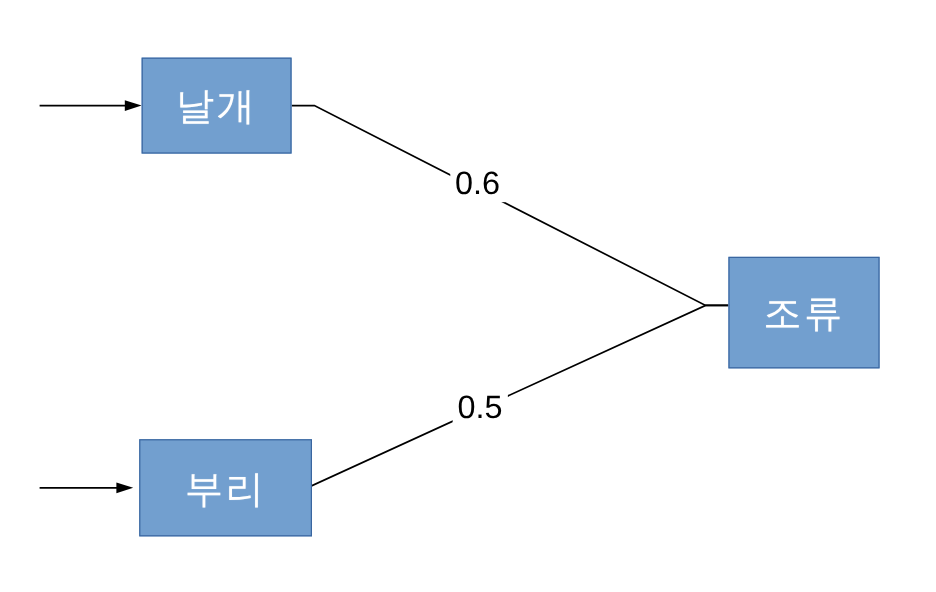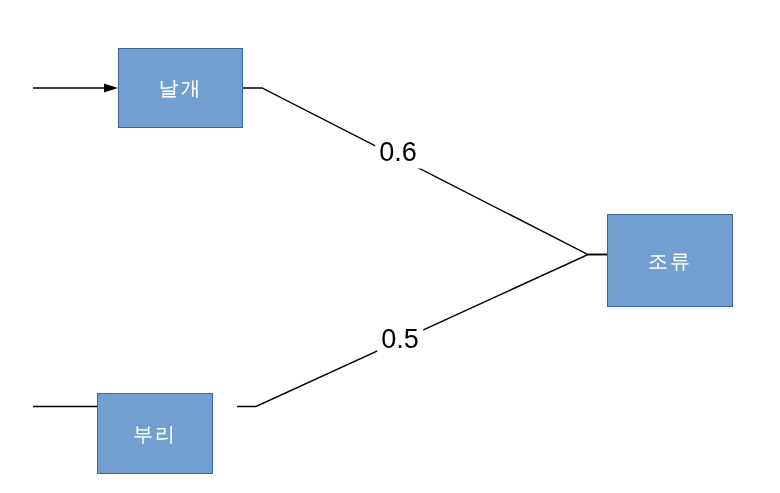--- a/index.html
+++ b/index.html
@@ -26,27 +26,27 @@
     position: absolute;
     box-sizing: border-box;
     background: var(--node-fill, #729fcf);
     border: 1.5px solid var(--node-border, #3a66a0);
     display: flex;
     align-items: center;
     justify-content: center;
   }
   .node span {
     color: var(--node-text, #ffffff);
-    font-size: 20px;
+    font-size: 32px;
     letter-spacing: 2px;
     line-height: 1;
     text-shadow: 0 0 1px rgba(255,255,255,0.35);
   }
   .node-wings { left: 118px; top: 48px;  width: 125px; height: 80px; }
-  .node-beak  { left: 97px; top: 366px; width: 116px; height: 81px; margin-top: 27px; }
+  .node-beak  { left: 116px; top: 366px; width: 144px; height: 81px; }
   .node-birds { left: 607px; top: 214px; width: 126px; height: 93px; }
   .edge-label {
     position: absolute;
     transform: translate(-50%, -50%);
     background: var(--background, #ffffff);
     color: var(--edge-label-text, #000000);
     font-size: 27px;
     line-height: 1.15;
     padding: 0 4px;
     white-space: nowrap;

